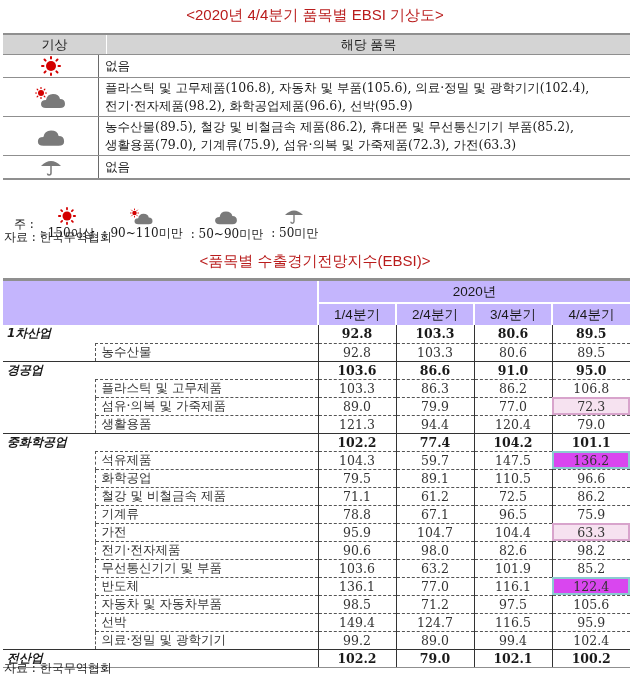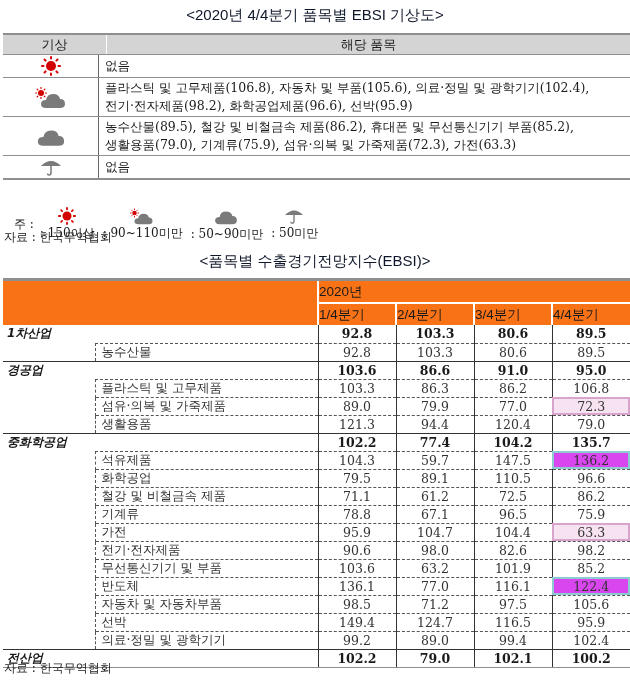--- a/index.html
+++ b/index.html
@@ -1,19 +1,19 @@
 <!DOCTYPE html>
 <html><head>
 <meta charset="utf-8">
 <style>
   * { box-sizing: border-box; margin: 0; padding: 0; }
   html, body { width: 630px; height: 681px; background: #ffffff; overflow: hidden; }
   body { font-family: "DejaVu Serif", "Liberation Serif", serif; color: #1a1a1a; font-size: 12px; position: relative; }
 
-  .title { position: absolute; left: 0; width: 630px; text-align: center; font-family: "Liberation Sans", "DejaVu Sans", sans-serif; font-size: 15px; color: #0f172a; }
+  .title { position: absolute; left: 0; width: 630px; text-align: center; font-family: "Liberation Sans", "DejaVu Sans", sans-serif; font-size: 15px; color: #b91c1c; }
   #t1 { top: 6px; }
   #t2 { top: 252px; }
 
   
   .wx { position: absolute; left: 3px; top: 33px; width: 627px; border-top: 2px solid #8f8f8f; border-bottom: 2px solid #8f8f8f; }
   .wx-head { display: flex; background: #d4d4d4; height: 19px; font-family: "Liberation Sans", "DejaVu Sans", sans-serif; font-size: 13px; }
   .wx-head .c1 { width: 104px; text-align: center; line-height: 19px; border-right: 1px solid #fff; }
   .wx-head .c2 { flex: 1; text-align: center; line-height: 19px; }
   .wx-row { display: flex; border-top: 1px solid #8f8f8f; }
   .wx-row .c1 { width: 96px; border-right: 1px solid #6a6a6a; display: flex; align-items: center; justify-content: center; }
@@ -25,21 +25,21 @@
   #legend { top: 206px; left: 14px; }
   #src1 { top: 229px; left: 4px; }
   #src2 { top: 660px; left: 4px; }
   .legend-item { display: inline-flex; align-items: center; margin-right: 6px; flex-direction: column; }
   .legend-item svg { margin-right: 1px; }
 
   
   .eb { position: absolute; left: 3px; top: 278px; width: 627px; border-top: 3px solid #8f8f8f; border-bottom: 1px solid #8f8f8f; border-collapse: collapse; }
   .eb table { width: 627px; border-collapse: collapse; }
   .eb td, .eb th { font-size: 12.5px; height: 18px; padding: 0; }
-  .eb th { background: #f97316; font-family: "Liberation Sans", "DejaVu Sans", sans-serif; font-weight: normal; font-size: 13.5px; text-align: left; }
+  .eb th { background: #c4b5fd; font-family: "Liberation Sans", "DejaVu Sans", sans-serif; font-weight: normal; font-size: 13.5px; text-align: center; }
   .eb th.yr { border-left: 2px solid #fff; border-bottom: 2px solid #fff; height: 22px; }
   .eb th.q { border-left: 2px solid #fff; height: 22px; }
   .eb td.num { text-align: center; width: 78px; border-left: 1px solid #333; }
   .eb tr.cat td { font-weight: bold; border-top: 1px solid #333; }
   .eb tr.cat td.lab { padding-left: 4px; font-family: "DejaVu Sans", "Liberation Sans", sans-serif; font-size: 12px; font-style: italic; }
   .eb tr.sub td { border-top: 1px dashed #555; color: #333; }
   .eb tr.sub td.pad { border-top: none; }
   .eb tr.sub td.lab { border-left: 1px dashed #555; padding-left: 6px; }
   .eb tr.first-cat td { border-top: none; }
   .eb tr.total td { border-top: 1.5px solid #333; }
@@ -227,21 +227,21 @@
         <td class="num">94.4</td>
         <td class="num">120.4</td>
         <td class="num">79.0</td>
       </tr>
 
       <tr class="cat">
         <td class="lab" colspan="2">중화학공업</td>
         <td class="num">102.2</td>
         <td class="num">77.4</td>
         <td class="num">104.2</td>
-        <td class="num">135.7</td>
+        <td class="num">101.1</td>
       </tr>
       <tr class="sub">
         <td class="pad"></td>
         <td class="lab">석유제품</td>
         <td class="num">104.3</td>
         <td class="num">59.7</td>
         <td class="num">147.5</td>
         <td class="num hl-cyan">136.2</td>
       </tr>
       <tr class="sub">

